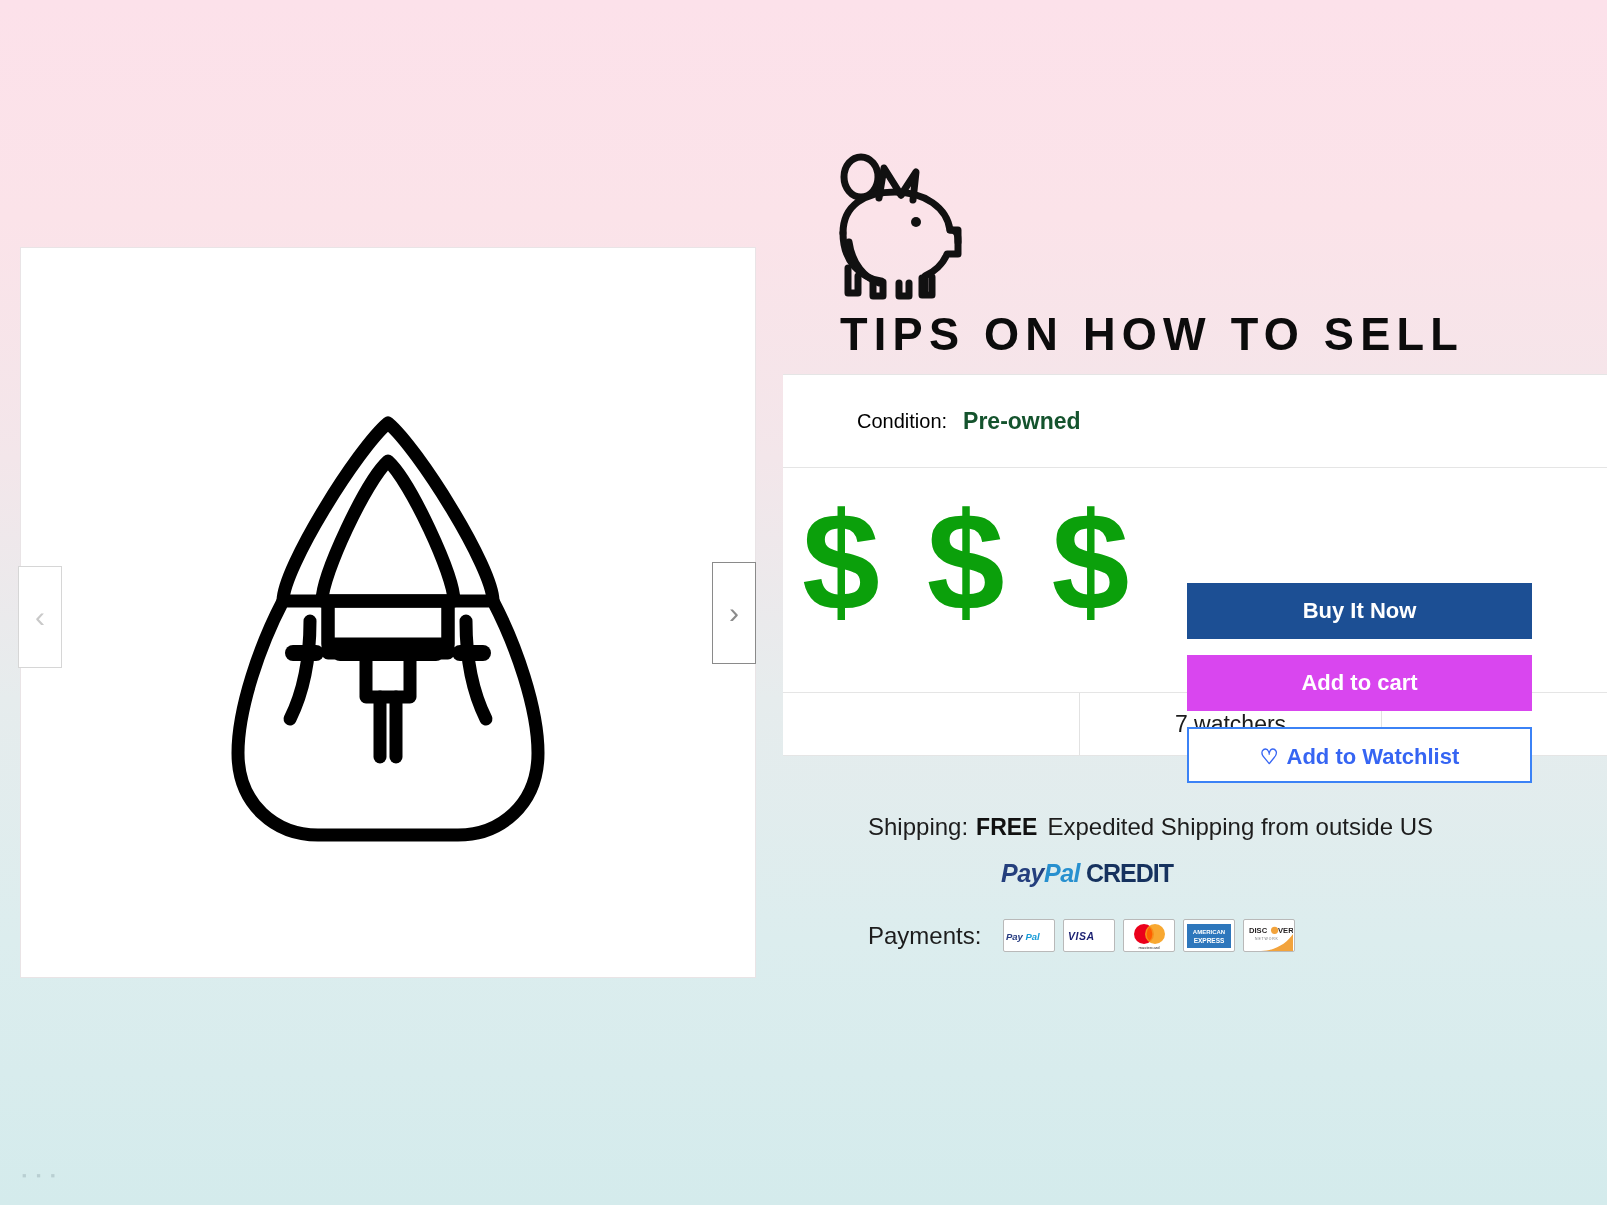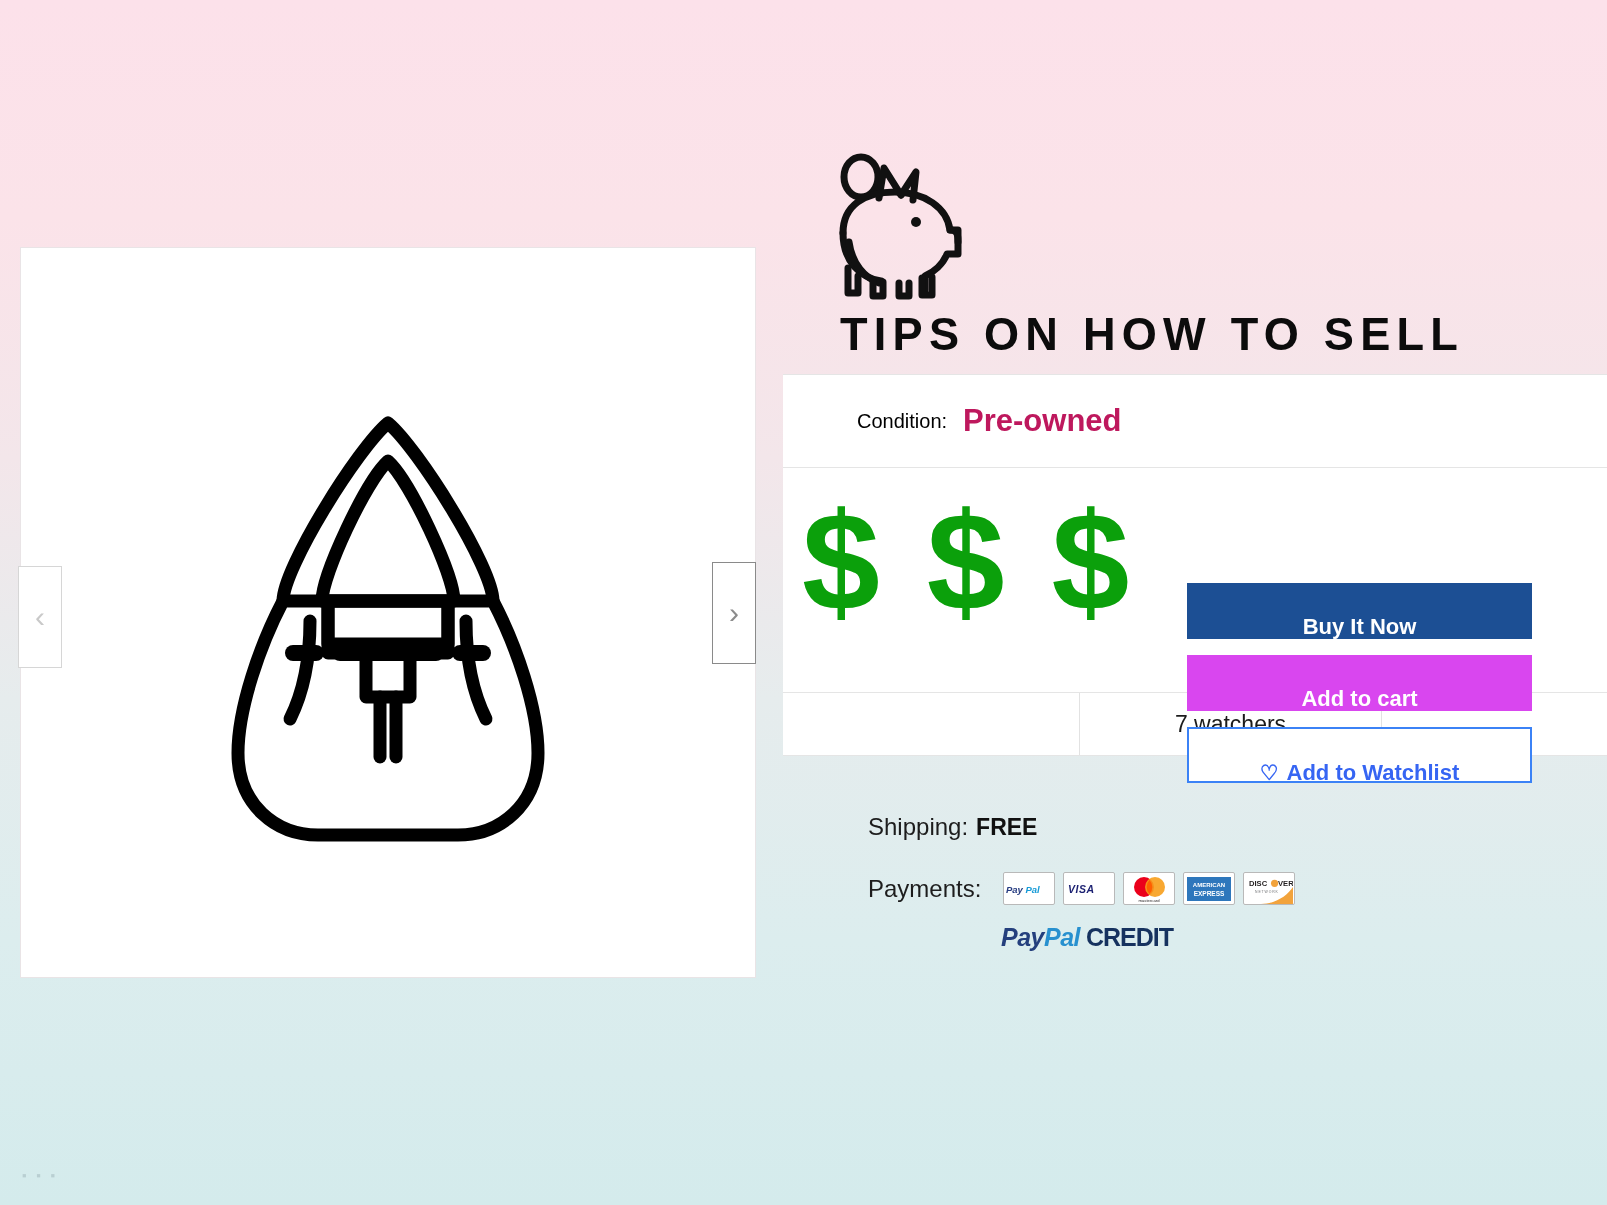--- a/index.html
+++ b/index.html
@@ -102,22 +102,22 @@
     align-items: center;
     padding-left: 74px;
     box-sizing: border-box;
   }
   #condition-label {
     font-size: 20px;
     color: #000000;
     font-weight: 400;
   }
   #condition-value {
-    font-size: 31px;
-    color: #be185d;
+    font-size: 23px;
+    color: #14532d;
     font-weight: 700;
     margin-left: 16px;
   }
 
   #price-action-row {
     height: 225px;
     display: flex;
     align-items: flex-start;
     box-sizing: border-box;
     position: relative;
@@ -143,21 +143,21 @@
   .action-btn {
     display: block;
     width: 345px;
     height: 56px;
     line-height: 56px;
     text-align: center;
     font-size: 22px;
     font-weight: 700;
     box-sizing: border-box;
     border: none;
-    padding: 16px;
+    padding: 0;
     cursor: pointer;
     font-family: "Liberation Sans", sans-serif;
   }
   #buy-it-now-button {
     background: #1c4f94;
     color: #ffffff;
     margin-bottom: 16px;
   }
   #add-to-cart-button {
     background: #d946ef;
@@ -340,20 +340,25 @@
     <div class="watchers-cell" id="watchers-cell-right"></div>
   </div>
 
 </div>
 
 <div id="fulfilment">
 
   <div id="shipping-row">
     <span id="shipping-label">Shipping:</span>
     <span id="shipping-free">FREE</span>
+    <span id="shipping-desc">Expedited Shipping from outside US</span>
+  </div>
+
+  <div id="paypal-credit-logo">
+    <span class="pp-pay">Pay</span><span class="pp-pal">Pal</span><span class="pp-credit">CREDIT</span>
   </div>
 
   <div id="payments-row">
     <span id="payments-label">Payments:</span>
 
     <div id="payment-icons">
 
       <div class="pay-card">
         <svg width="48" height="22" viewBox="0 0 96 28">
           <text x="2" y="21" font-family="'Liberation Sans',sans-serif" font-size="19" font-weight="700" font-style="italic" fill="#253b80">Pay</text>
@@ -391,19 +396,15 @@
           <text x="4" y="12" font-family="'Liberation Sans',sans-serif" font-size="7.6" font-weight="700" fill="#231f20">DISC</text>
           <circle cx="29.6" cy="9.3" r="3.6" fill="#f2a33c"></circle>
           <text x="33" y="12" font-family="'Liberation Sans',sans-serif" font-size="7.6" font-weight="700" fill="#231f20">VER</text>
           <text x="10" y="19" font-family="'Liberation Sans',sans-serif" font-size="3.4" fill="#6d6e71">N E T W O R K</text>
         </svg>
       </div>
 
     </div>
   </div>
 
-  <div id="paypal-credit-logo">
-    <span class="pp-pay">Pay</span><span class="pp-pal">Pal</span><span class="pp-credit">CREDIT</span>
-  </div>
-
 </div>
 
 <div id="corner-dots">▪ ▪ ▪</div>
 
 </body></html>

